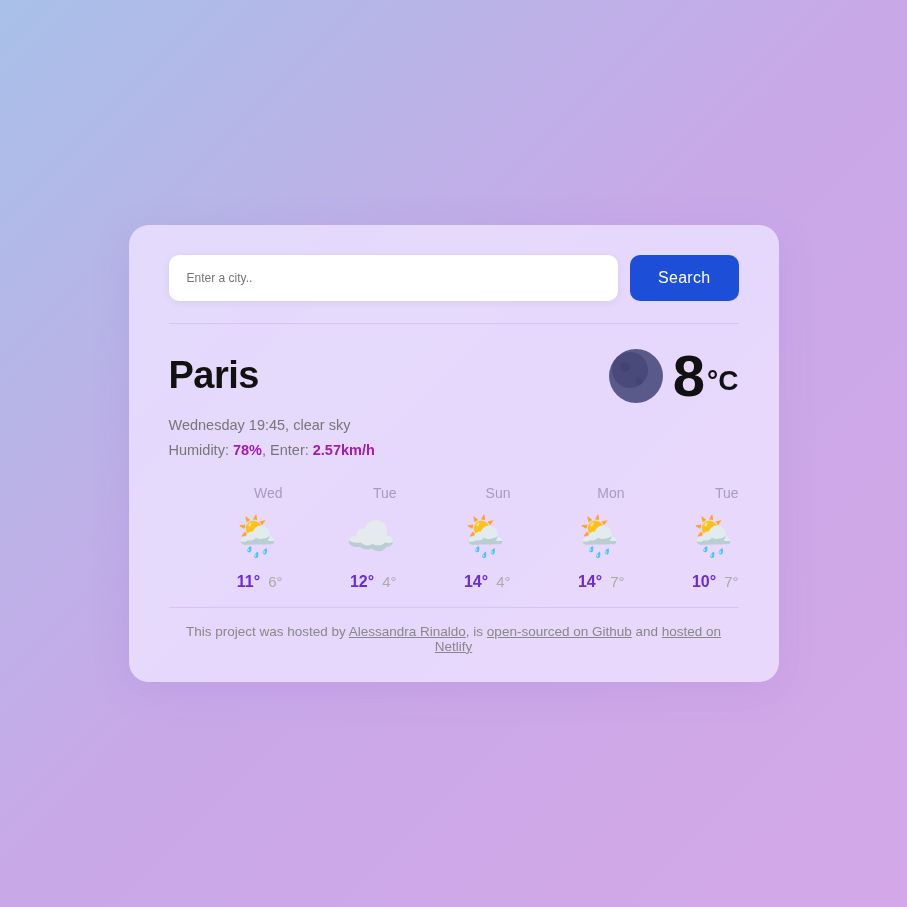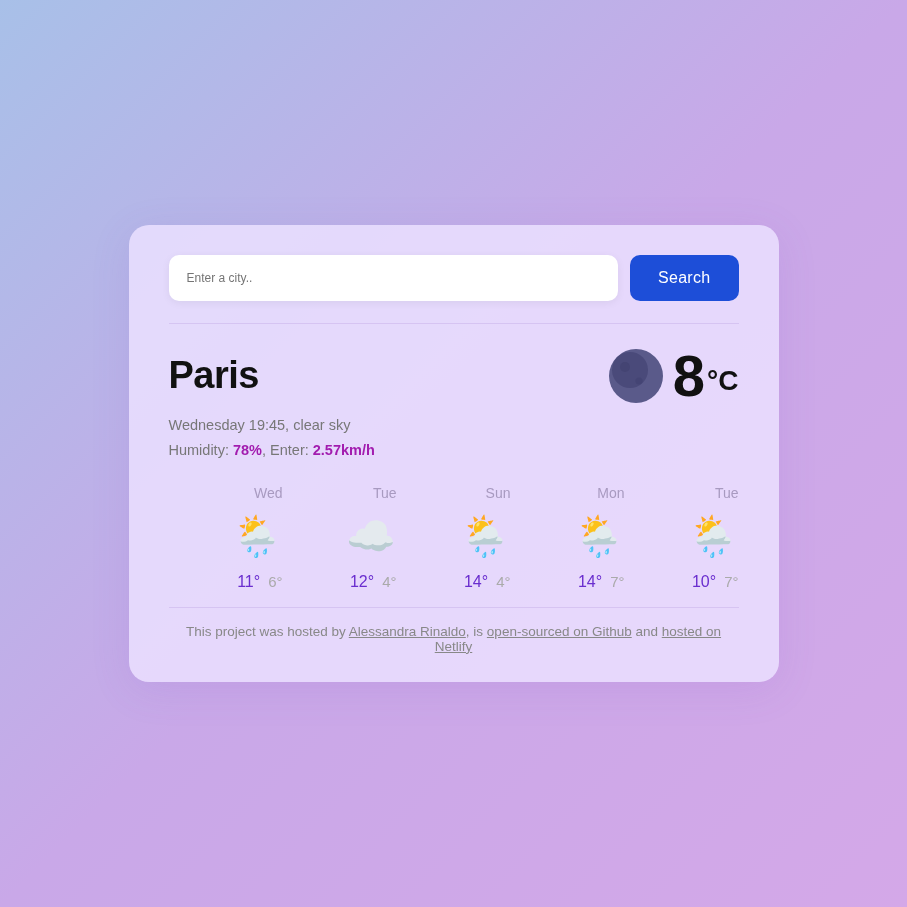--- a/index.html
+++ b/index.html
@@ -111,21 +111,21 @@
       align-items: center;
     }
     .forecast-temps {
       display: flex;
       gap: 8px;
       align-items: baseline;
       margin-top: 6px;
     }
     .temp-high {
       color: #6a2ecf;
-      font-weight: 400;
+      font-weight: 700;
       font-size: 16px;
     }
     .temp-low {
       color: #aaa;
       font-size: 15px;
     }
     .footer-divider {
       border: none;
       border-top: 1.5px solid rgba(180, 150, 220, 0.3);
       margin-bottom: 16px;

